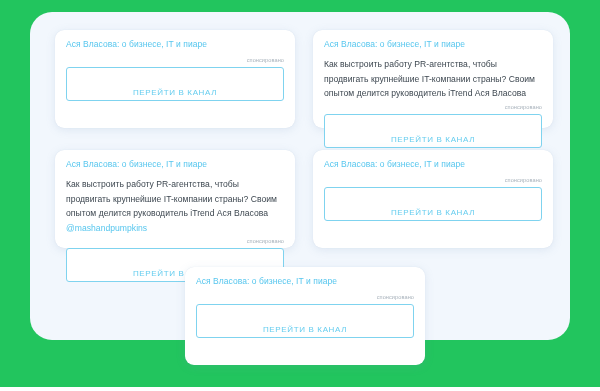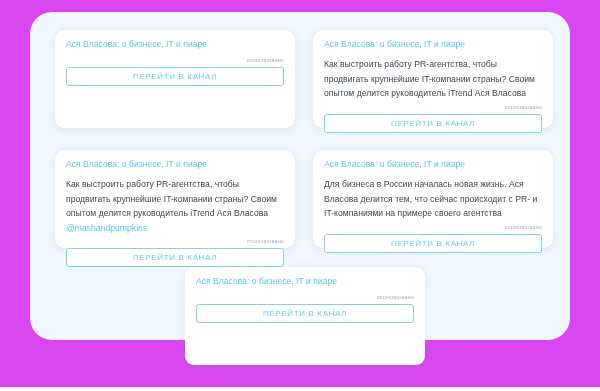--- a/index.html
+++ b/index.html
@@ -11,21 +11,21 @@
     height: 391px;
     background: #ffffff;
     font-family: "Liberation Sans", sans-serif;
     overflow: hidden;
   }
 
   .stage {
     position: relative;
     width: 600px;
     height: 387px;
-    background: #d946ef;
+    background: #22c55e;
   }
 
   
   .panel {
     position: absolute;
     left: 30px;
     top: 12px;
     width: 540px;
     height: 328px;
     background: #f2f7fd;
@@ -93,21 +93,21 @@
     line-height: 17px;
     text-align: center;
     background: #ffffff;
     border: 1px solid #7fd3ef;
     border-radius: 3px;
     color: #66cdef;
     font-size: 8px;
     letter-spacing: 0.65px;
     font-family: "Liberation Sans", sans-serif;
     cursor: pointer;
-    padding: 0;
+    padding: 16px;
   }
 </style>
 </head>
 <body>
 
 <div class="stage">
 
   <div class="panel"></div>
 
   <div class="cards">
@@ -127,21 +127,20 @@
 
     <div class="card card-3">
       <div class="card-title">Ася Власова: о бизнесе, IT и пиаре</div>
       <div class="card-body"><span>Как выстроить работу PR-агентства, чтобы продвигать крупнейшие IT-компании страны? Своим опытом делится руководитель iTrend Ася Власова </span><span class="mention">@mashandpumpkins</span></div>
       <div class="sponsored">спонсировано</div>
       <button class="card-button">ПЕРЕЙТИ В КАНАЛ</button>
     </div>
 
     <div class="card card-4">
       <div class="card-title">Ася Власова: о бизнесе, IT и пиаре</div>
-      <div class="card-body"><span>Для бизнеса в России началась новая жизнь. Ася Власова делится тем, что сейчас происходит с PR- и IT-компаниями на примере своего агентства</span><span class="mention"></span></div>
       <div class="sponsored">спонсировано</div>
       <button class="card-button">ПЕРЕЙТИ В КАНАЛ</button>
     </div>
 
     <div class="card card-5">
       <div class="card-title">Ася Власова: о бизнесе, IT и пиаре</div>
       <div class="sponsored">спонсировано</div>
       <button class="card-button">ПЕРЕЙТИ В КАНАЛ</button>
     </div>
 

